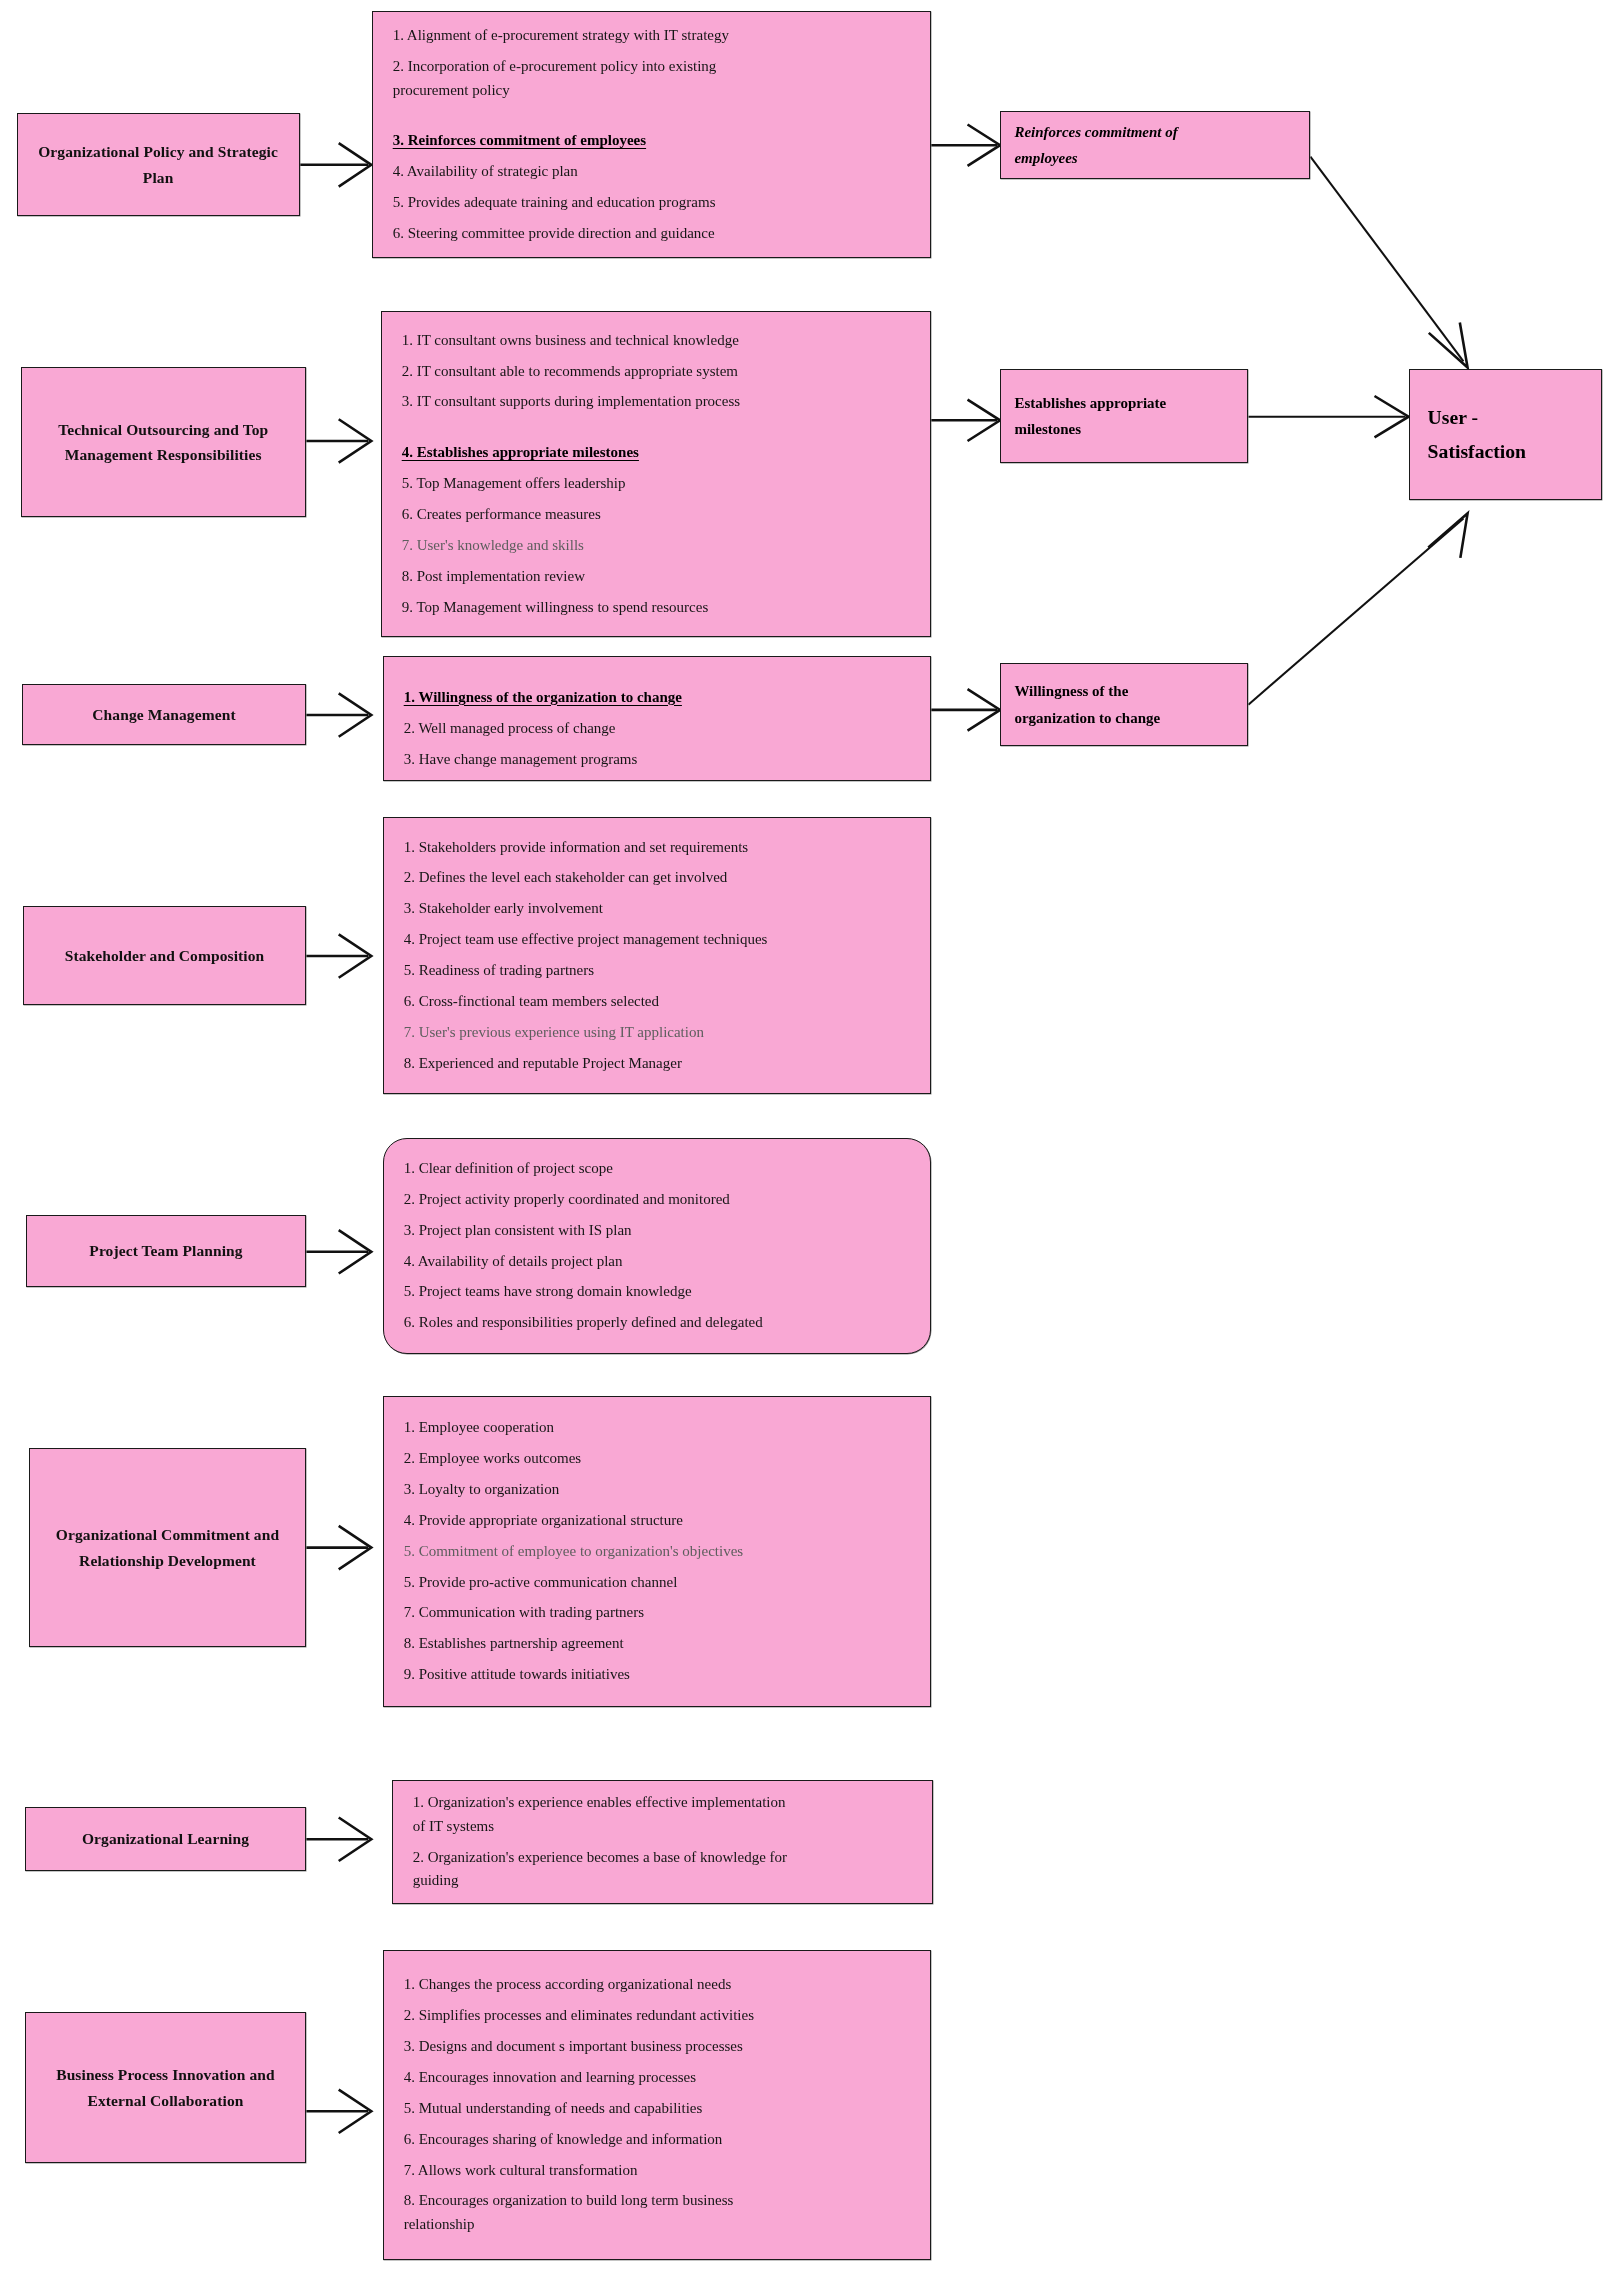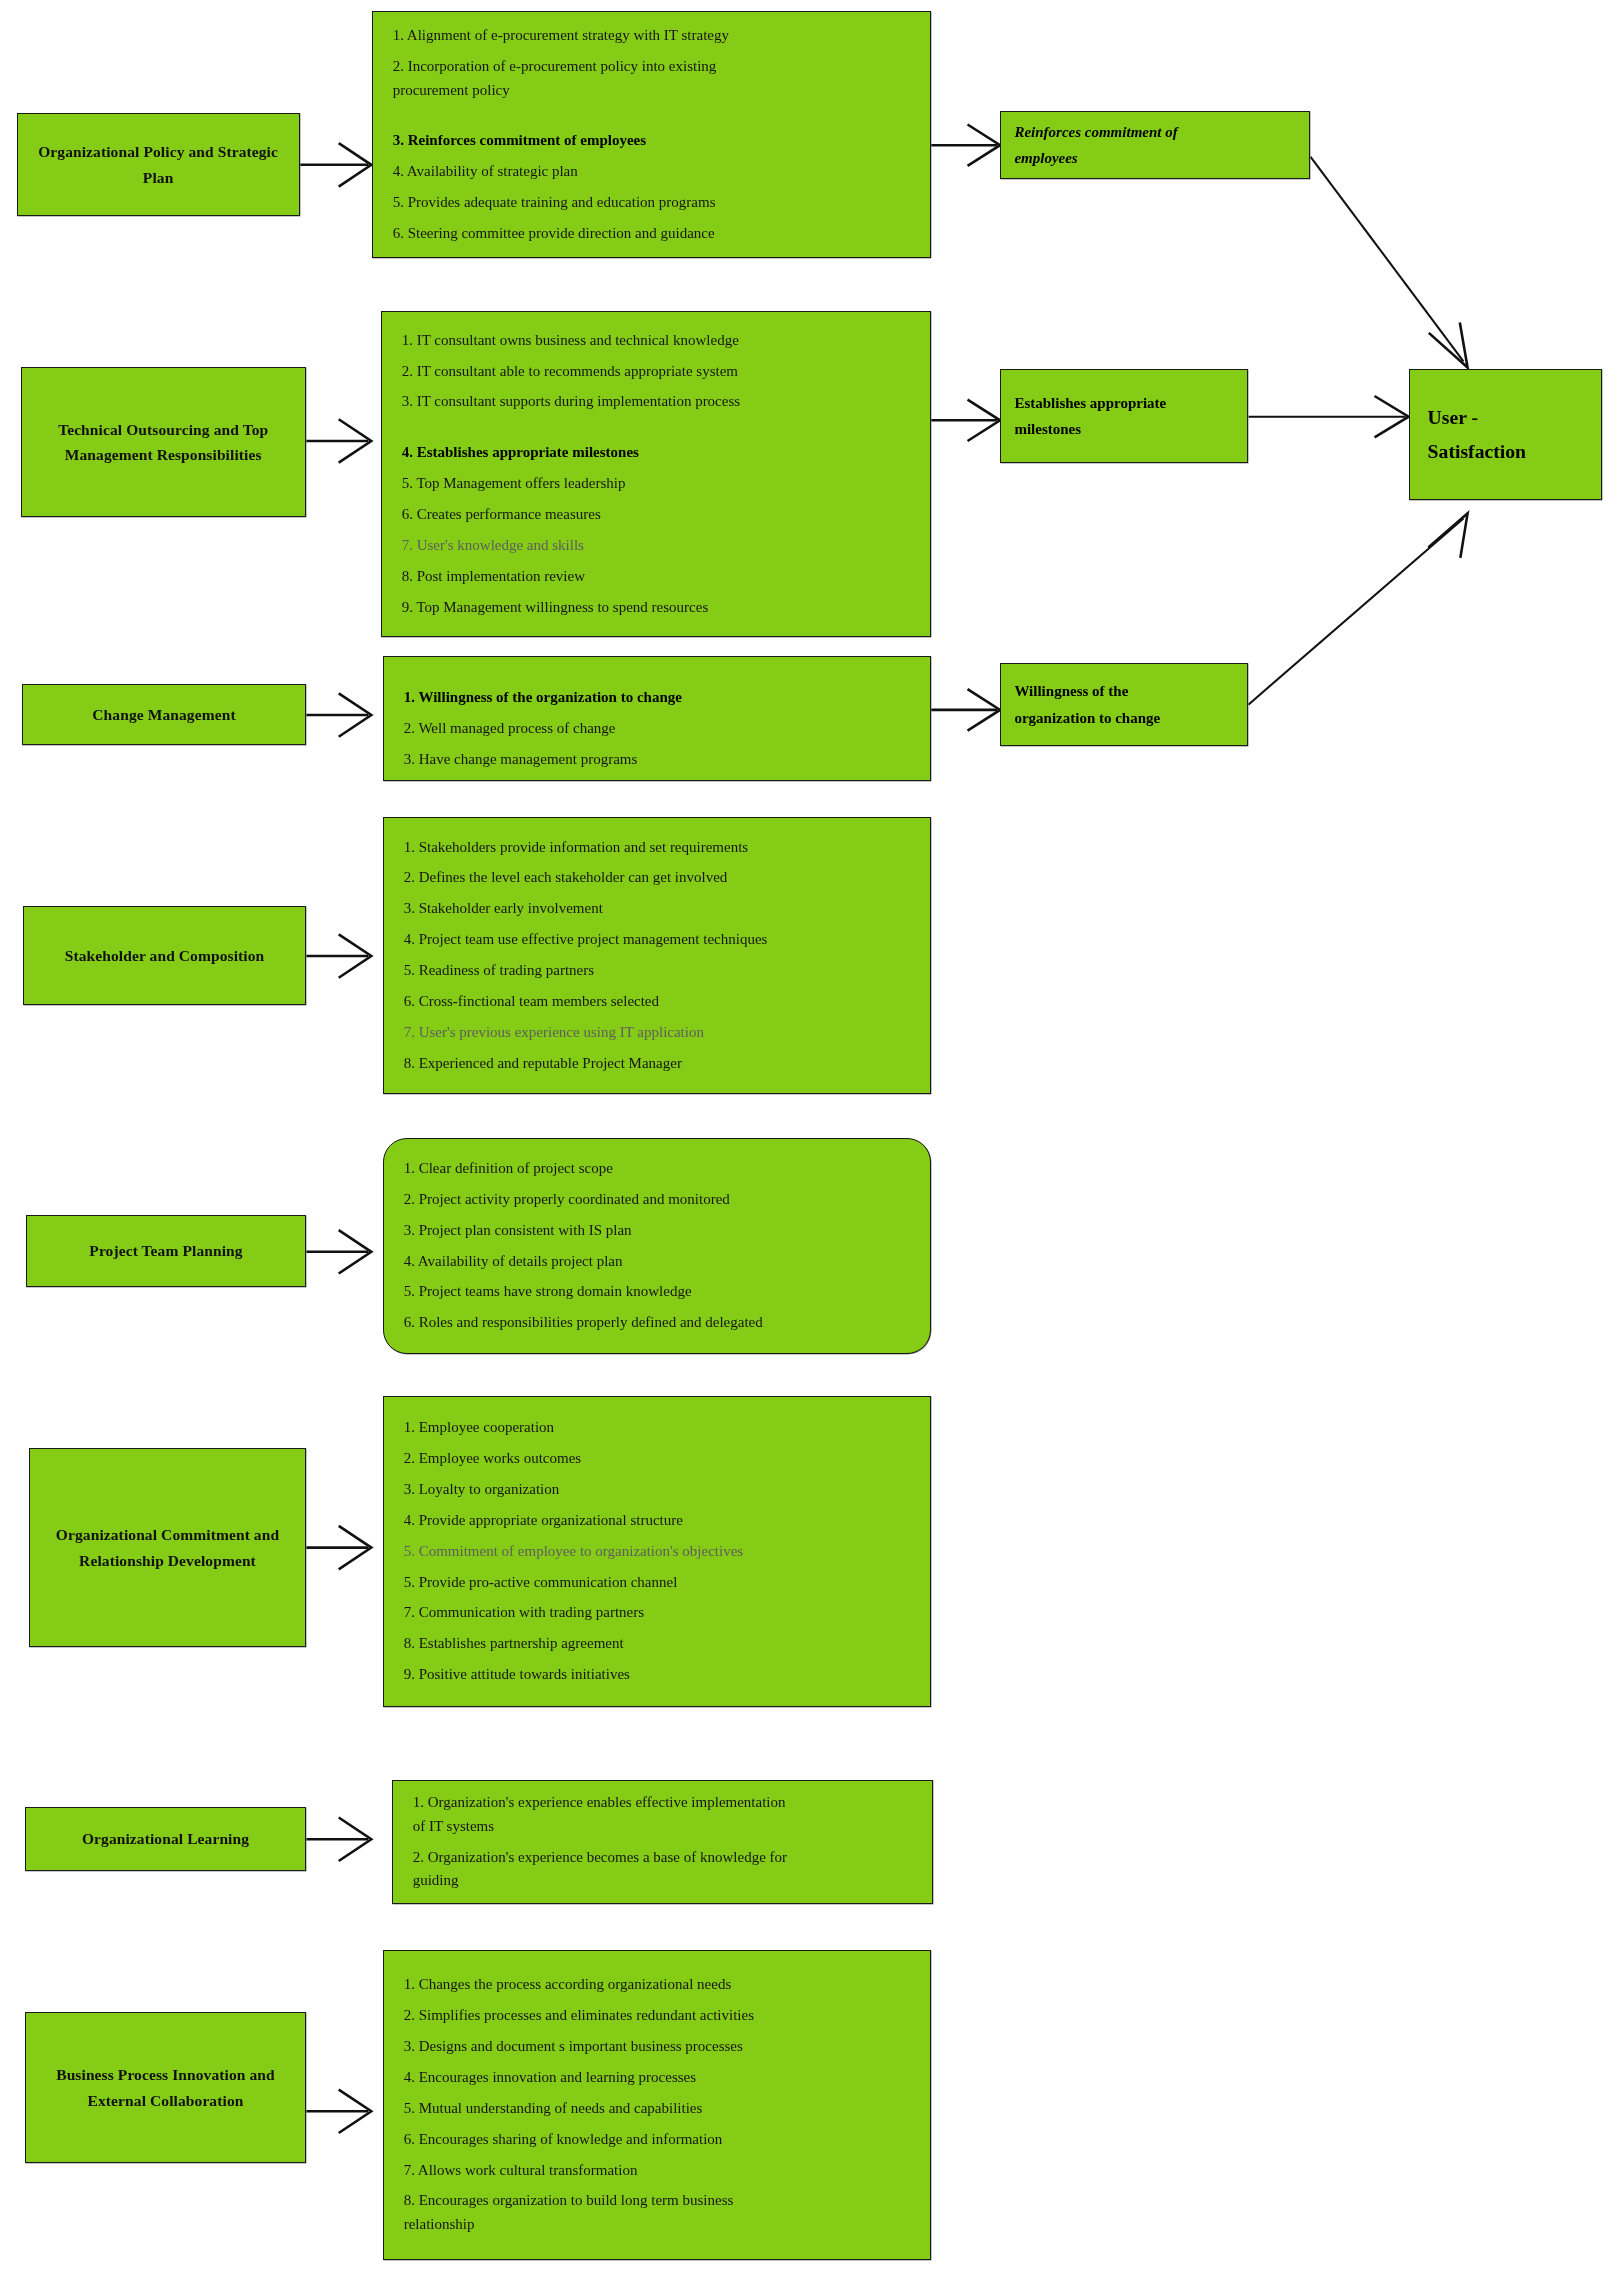--- a/index.html
+++ b/index.html
@@ -12,21 +12,21 @@
     position: relative;
     width: 1616px;
     height: 2273px;
     background: #ffffff;
     overflow: hidden;
   }
 
   
   .box {
     position: absolute;
-    background: #84cc16;
+    background: #f9a8d4;
     border: 1px solid #1a1a1a;
     box-shadow: 0.5px 0.5px 0 0 #8a8a8a;
   }
 
   
   .factor-box {
     display: flex;
     align-items: center;
     justify-content: center;
     text-align: center;
@@ -50,20 +50,21 @@
   .list-item {
     font-size: 15px;
     line-height: 1.58;
     color: #161616;
     margin: 0 0 7.2px 0;
     white-space: pre-wrap;
   }
   .list-item:last-child { margin-bottom: 0; }
   .list-item.is-highlight {
     font-weight: bold;
+    text-decoration: underline;
     text-underline-offset: 2.6px;
     color: #000000;
     margin-top: 20px;
   }
   .list-item.is-muted { color: #5e5e5e; }
 
   
   .outcome-box {
     display: flex;
     flex-direction: column;

